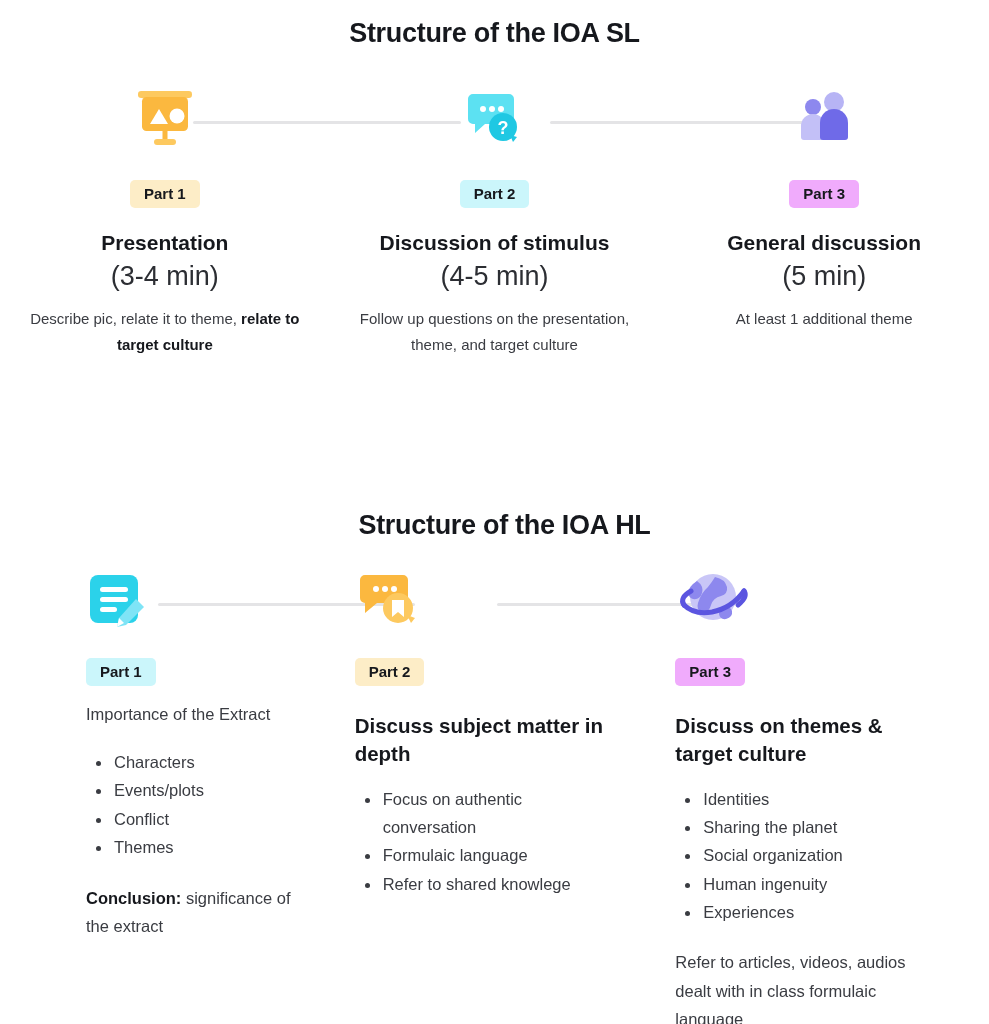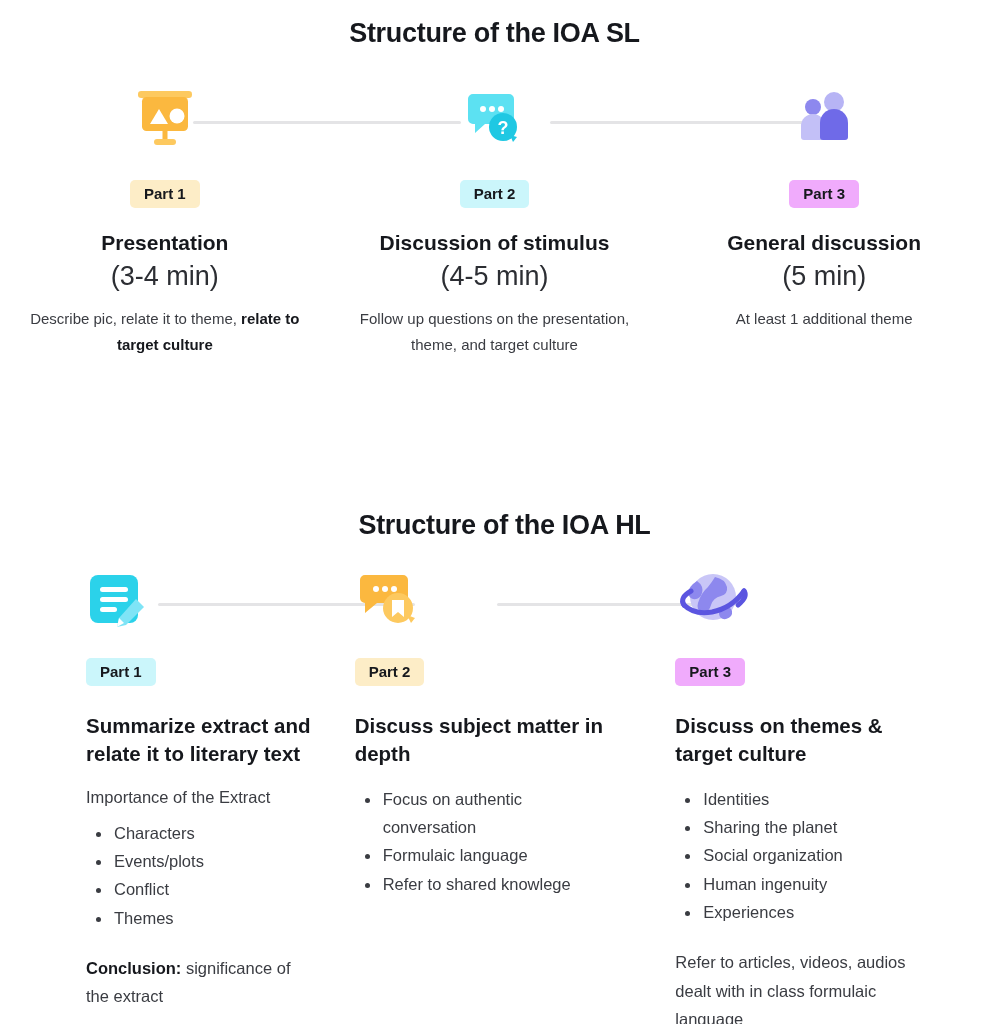--- a/index.html
+++ b/index.html
@@ -121,21 +121,21 @@
     color: #16181d;
     max-width: 260px;
   }
   .hl-sub {
     margin-top: 14px;
     font-size: 16.5px;
     line-height: 1.7;
     color: #3a3c42;
   }
   .hl-list {
-    margin-top: 8px;
+    margin-top: 20px;
     padding-left: 26px;
     font-size: 16.5px;
     line-height: 1.72;
     color: #3a3c42;
     max-width: 250px;
   }
   .hl-list li { margin: 0; padding-left: 2px; }
   .hl-list li::marker { font-size: 15px; }
   .hl-note {
     margin-top: 22px;
@@ -239,21 +239,20 @@
             <rect x="14" y="18" width="28" height="5" rx="2.5" fill="#ffffff"></rect>
             <rect x="14" y="28" width="28" height="5" rx="2.5" fill="#ffffff"></rect>
             <rect x="14" y="38" width="17" height="5" rx="2.5" fill="#ffffff"></rect>
             <path d="M50 30 l8 8 l-18 18 l-9 2 l2 -9 z" fill="#7fe4f6"></path>
             <path d="M31 58 l2 -9 l5 5 z" fill="#ffffff"></path>
           </svg>
         </div>
         <div class="hl-badge-row">
           <span class="badge badge-cyan">Part 1</span>
         </div>
-        <div class="hl-heading">Summarize extract and relate it to literary text</div>
         <div class="hl-sub">Importance of the Extract</div>
         <ul class="hl-list">
           <li>Characters</li>
           <li>Events/plots</li>
           <li>Conflict</li>
           <li>Themes</li>
         </ul>
         <div class="hl-note">
           <span class="strong">Conclusion:</span><span> significance of the extract</span>
         </div>

